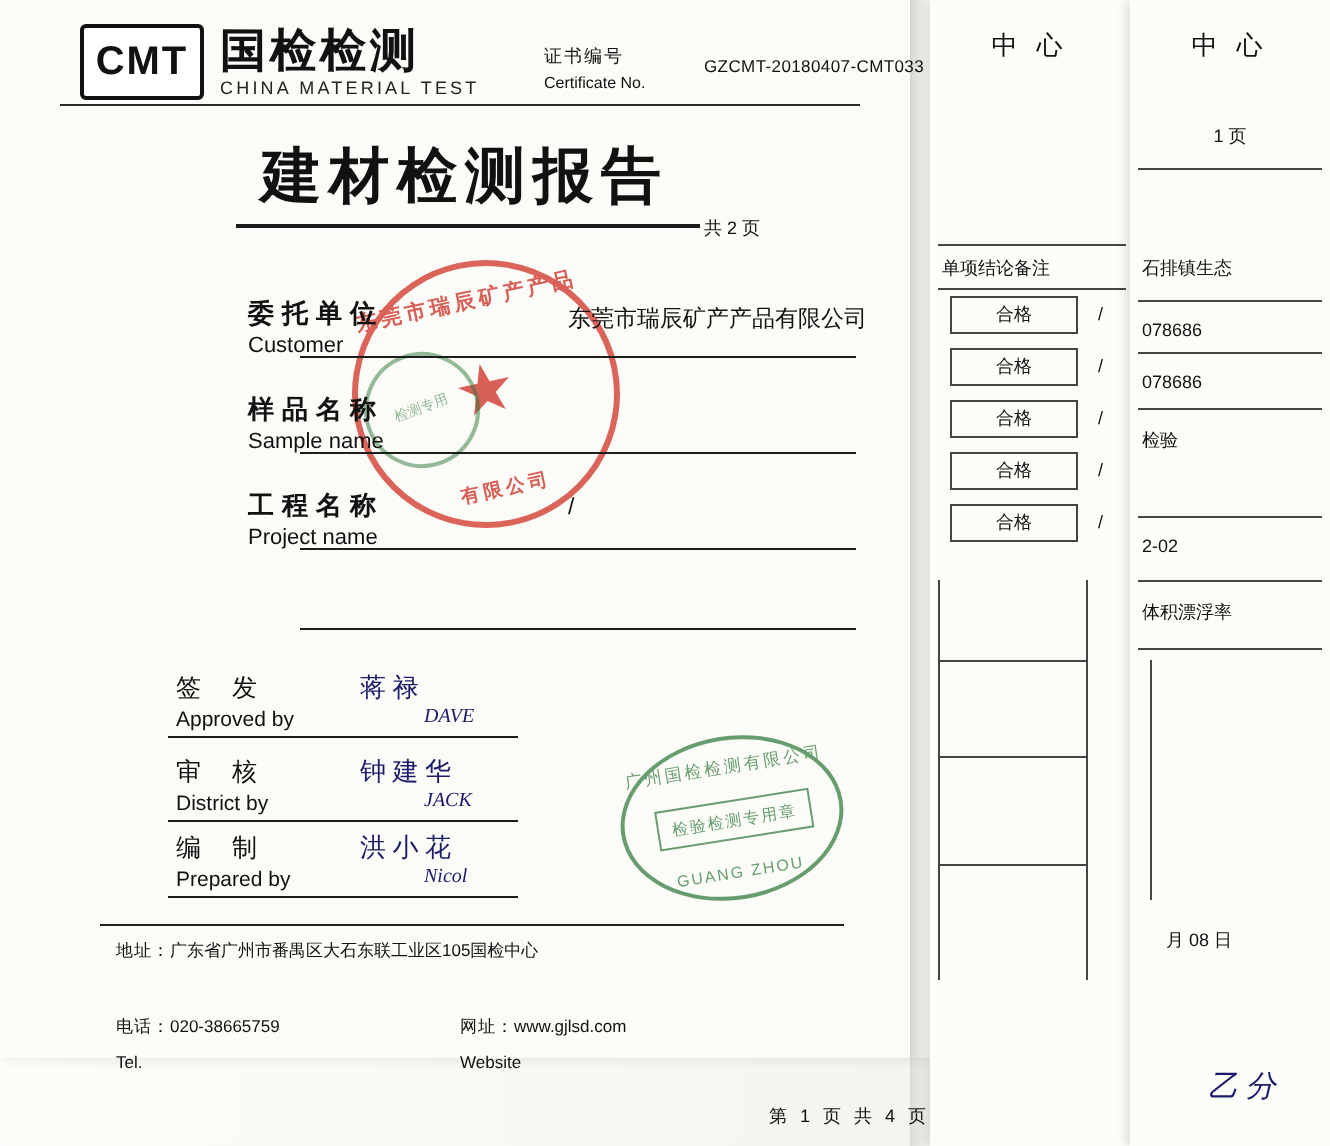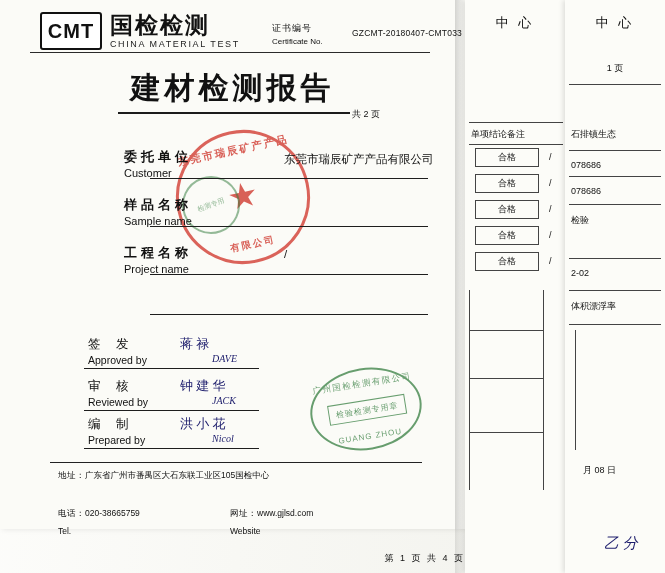--- a/index.html
+++ b/index.html
@@ -189,21 +189,21 @@
     <div class="sfield" style="top:336px">
       <div class="s-cn">签 发</div>
       <div class="s-en">Approved by</div>
       <div class="s-hand-cn">蒋 禄</div>
       <div class="s-hand-en">DAVE</div>
     </div>
     <div class="s-line" style="top:368px"></div>
 
     <div class="sfield" style="top:378px">
       <div class="s-cn">审 核</div>
-      <div class="s-en">Reviewed by</div>
+      <div class="s-en">District by</div>
       <div class="s-hand-cn">钟 建 华</div>
       <div class="s-hand-en">JACK</div>
     </div>
     <div class="s-line" style="top:410px"></div>
 
     <div class="sfield" style="top:416px">
       <div class="s-cn">编 制</div>
       <div class="s-en">Prepared by</div>
       <div class="s-hand-cn">洪 小 花</div>
       <div class="s-hand-en">Nicol</div>

